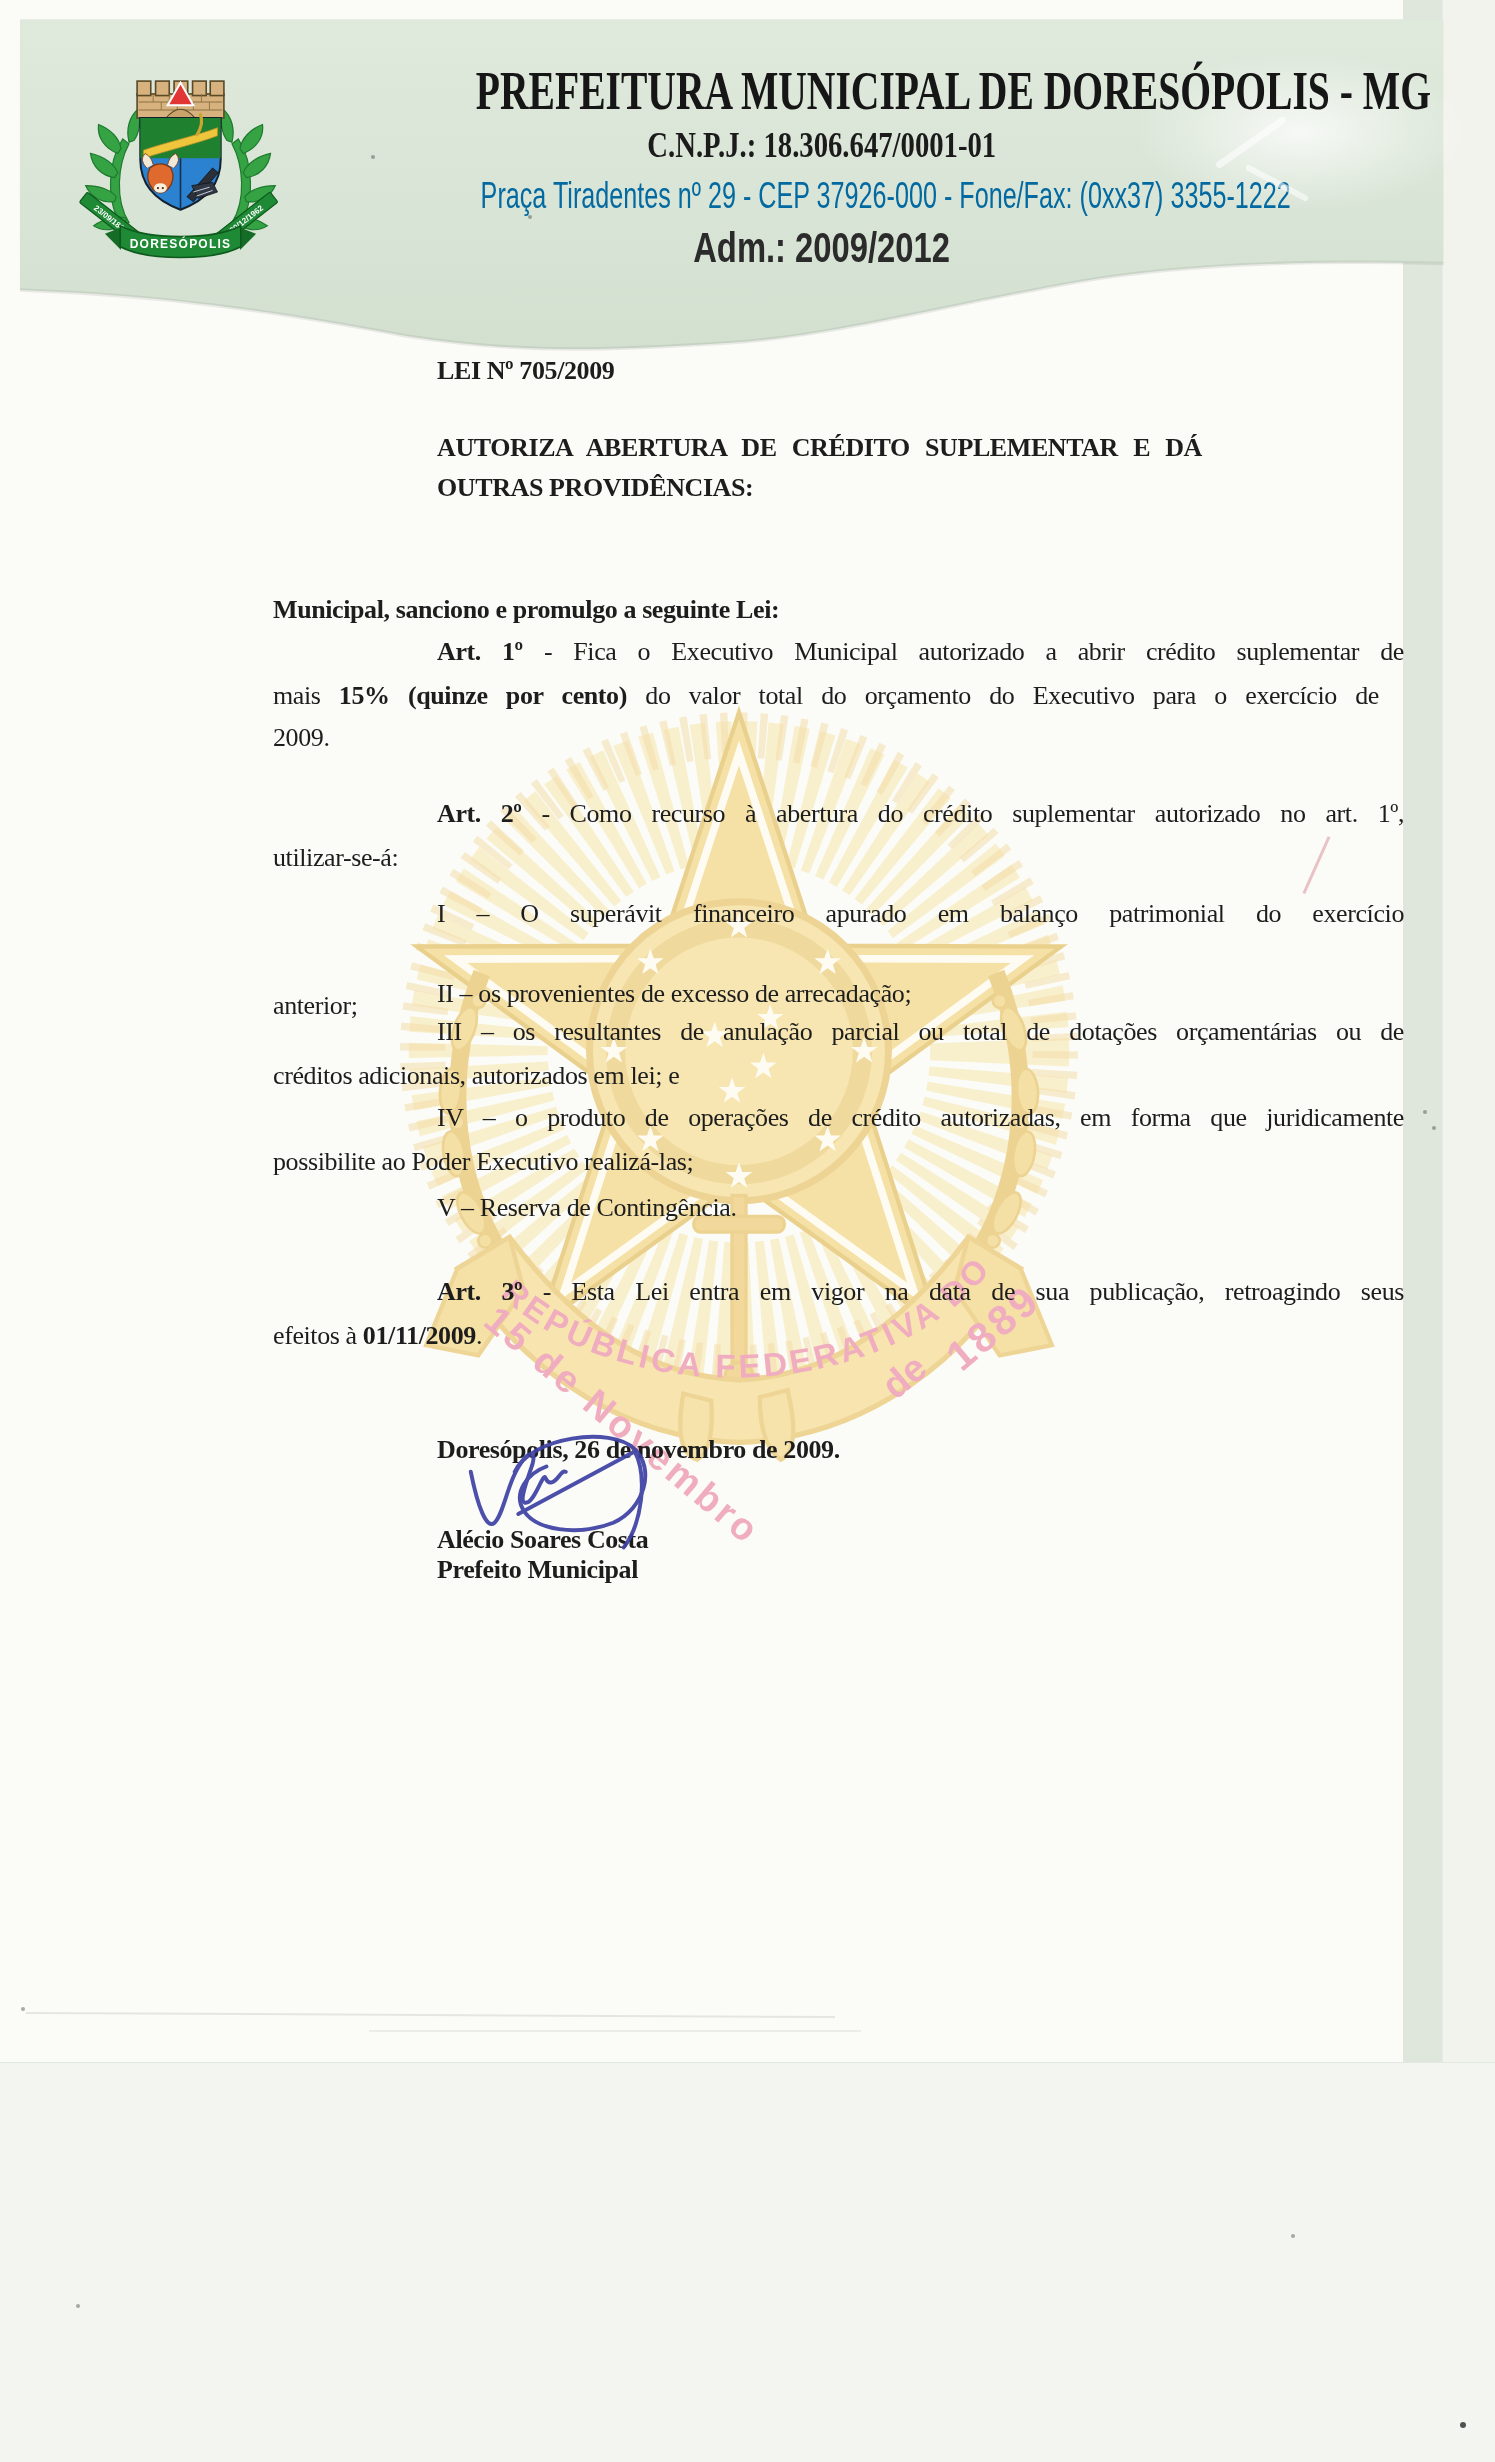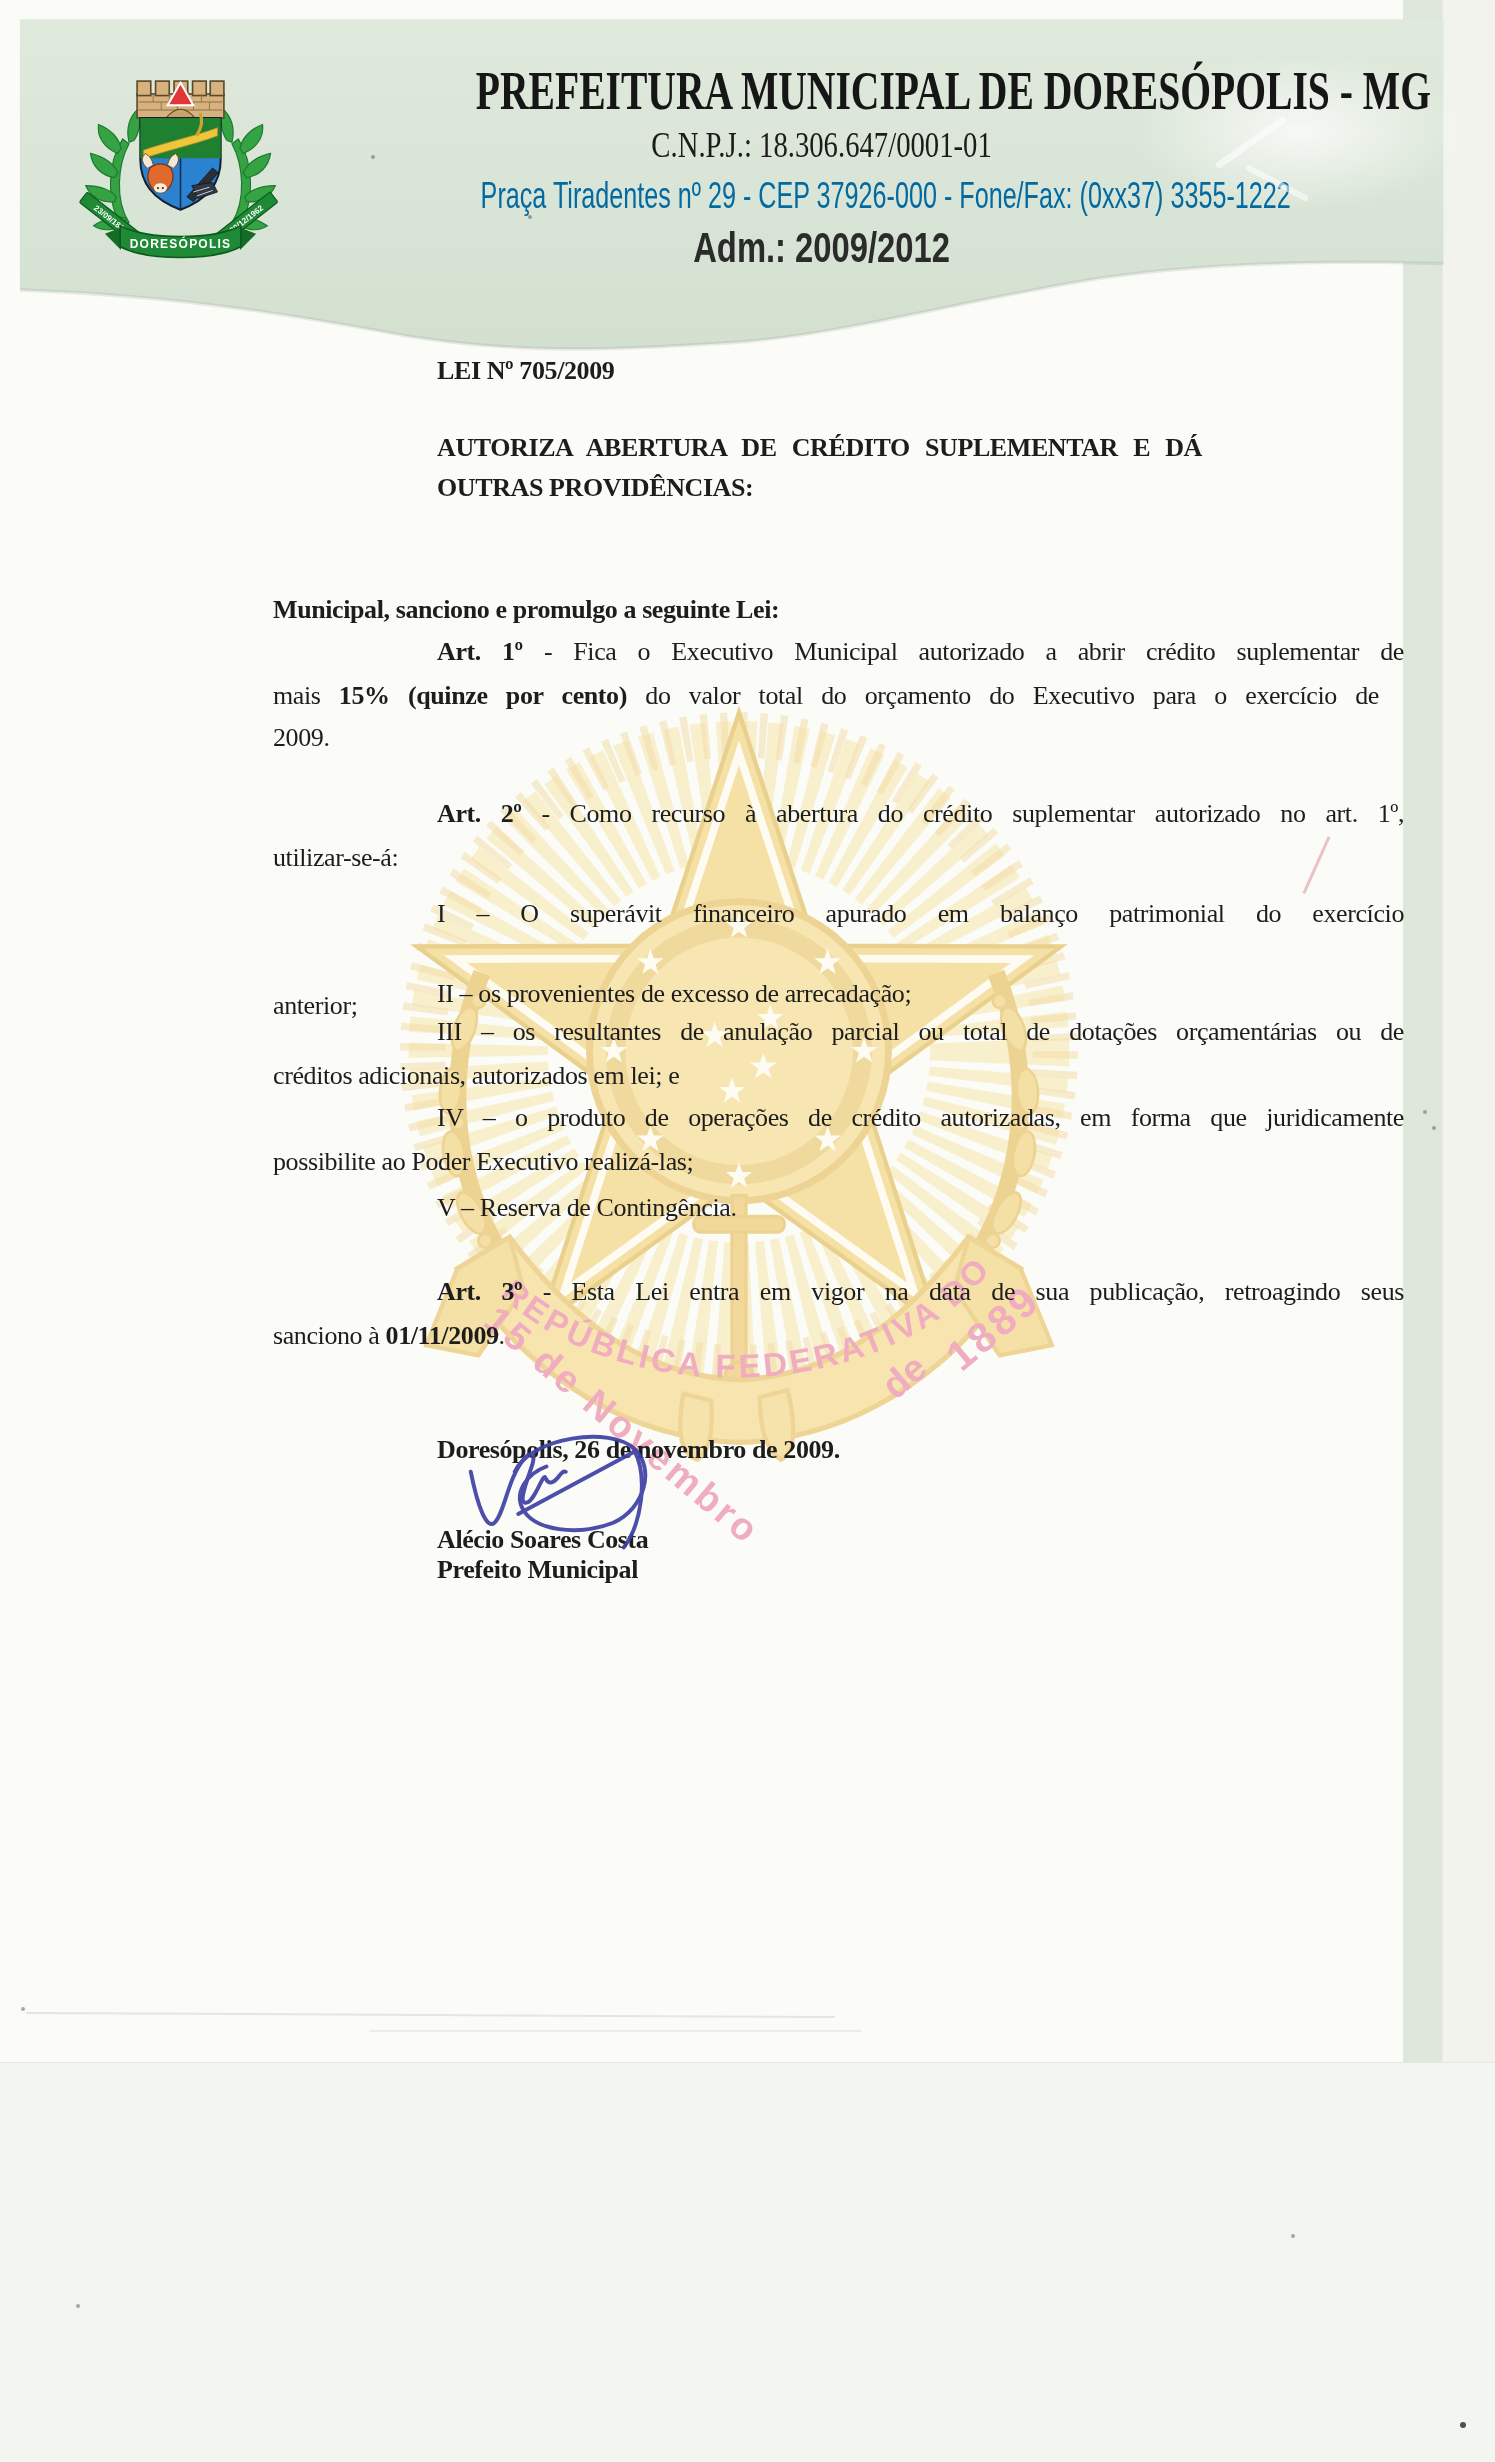--- a/index.html
+++ b/index.html
@@ -12,21 +12,21 @@
   #header-svg{position:absolute;left:0;top:0;z-index:1;}
   .header-text{
     position:absolute;left:290px;top:63px;width:1064px;z-index:2;
     text-align:center;color:#161616;
   }
   .h-title{
     font-family:"Liberation Serif",serif;font-weight:bold;font-size:55px;line-height:1.02;
     white-space:nowrap;
   }
   .h-title .hx{display:inline-block;transform:scaleX(.72);transform-origin:center;}
-  .h-cnpj{font-family:"Liberation Serif",serif;font-weight:normal;font-size:35px;margin-top:7px;color:#1b1b1b;}
+  .h-cnpj{font-family:"Liberation Serif",serif;font-weight:bold;font-size:35px;margin-top:7px;color:#1b1b1b;}
   .h-cnpj .hx{display:inline-block;transform:scaleX(.82);transform-origin:center;}
   .h-addr{font-family:"Liberation Sans",sans-serif;font-size:37px;margin-top:9px;color:#0369a1;white-space:nowrap;}
   .h-addr .hx{display:inline-block;transform:scaleX(.68);transform-origin:center;}
   .h-adm{font-family:"Liberation Sans",sans-serif;font-weight:bold;font-size:42px;margin-top:7px;color:#2b2b2b;}
   .h-adm .hx{display:inline-block;transform:scaleX(.78);transform-origin:center;}
   #crest{position:absolute;left:76px;top:58px;z-index:3;}
   
   #watermark{position:absolute;left:374px;top:695px;z-index:1;opacity:.92;overflow:visible;}
   
   #doc-lines{position:absolute;left:0;top:0;width:1495px;height:2462px;z-index:2;}
@@ -244,21 +244,21 @@
     <div class="line" style="top: 838px; left: 273px;"><span>utilizar-se-á:</span></div>
     <div class="line just" style="top: 894px; left: 437px; width: 967px;"><span>I – O superávit financeiro apurado em balanço patrimonial do exercício</span></div>
     <div class="line" style="top: 986px; left: 273px;"><span>anterior;</span></div>
     <div class="line just" style="top: 1012px; left: 437px; width: 967px;"><span>III – os resultantes de anulação parcial ou total de dotações orçamentárias ou de</span></div>
     <div class="line" style="top: 974px; left: 437px;"><span>II – os provenientes de excesso de arrecadação;</span></div>
     <div class="line" style="top: 1056px; left: 273px;"><span>créditos adicionais, autorizados em lei; e</span></div>
     <div class="line just" style="top: 1098px; left: 437px; width: 967px;"><span>IV – o produto de operações de crédito autorizadas, em forma que juridicamente</span></div>
     <div class="line" style="top: 1142px; left: 273px;"><span>possibilite ao Poder Executivo realizá-las;</span></div>
     <div class="line" style="top: 1188px; left: 437px;"><span>V – Reserva de Contingência.</span></div>
     <div class="line just" style="top: 1272px; left: 437px; width: 967px;"><span class="b">Art. 3º</span><span> - Esta Lei entra em vigor na data de sua publicação, retroagindo seus</span></div>
-    <div class="line" style="top: 1316px; left: 273px;"><span>sanciono à </span><span class="b">01/11/2009</span><span>.</span></div>
+    <div class="line" style="top: 1316px; left: 273px;"><span>efeitos à </span><span class="b">01/11/2009</span><span>.</span></div>
     <div class="line" style="top: 1430px; left: 437px;"><span class="b">Doresópolis, 26 de novembro de 2009.</span></div>
     <div class="line" style="top: 1520px; left: 437px;"><span class="b">Alécio Soares Costa</span></div>
     <div class="line" style="top: 1550px; left: 437px;"><span class="b">Prefeito Municipal</span></div>
   </div>
 
 <svg id="signature" width="211" height="132" viewBox="0 0 240 150">
   <g fill="none" stroke="#3d41a4" stroke-width="4.5" stroke-linecap="round" stroke-linejoin="round" opacity="0.92">
     <path d="M10,52 C18,92 28,118 37,110 C48,100 52,60 70,38 C78,28 84,30 80,44 C74,62 65,84 71,87 C79,90 86,70 92,60 C96,53 94,66 102,64 C110,62 112,50 118,52"></path>
     <path d="M60,52 C78,12 170,0 196,26 C220,48 208,94 172,110 C130,126 84,118 70,96 C58,76 74,54 96,46"></path>
     <path d="M64,100 L198,28"></path>

